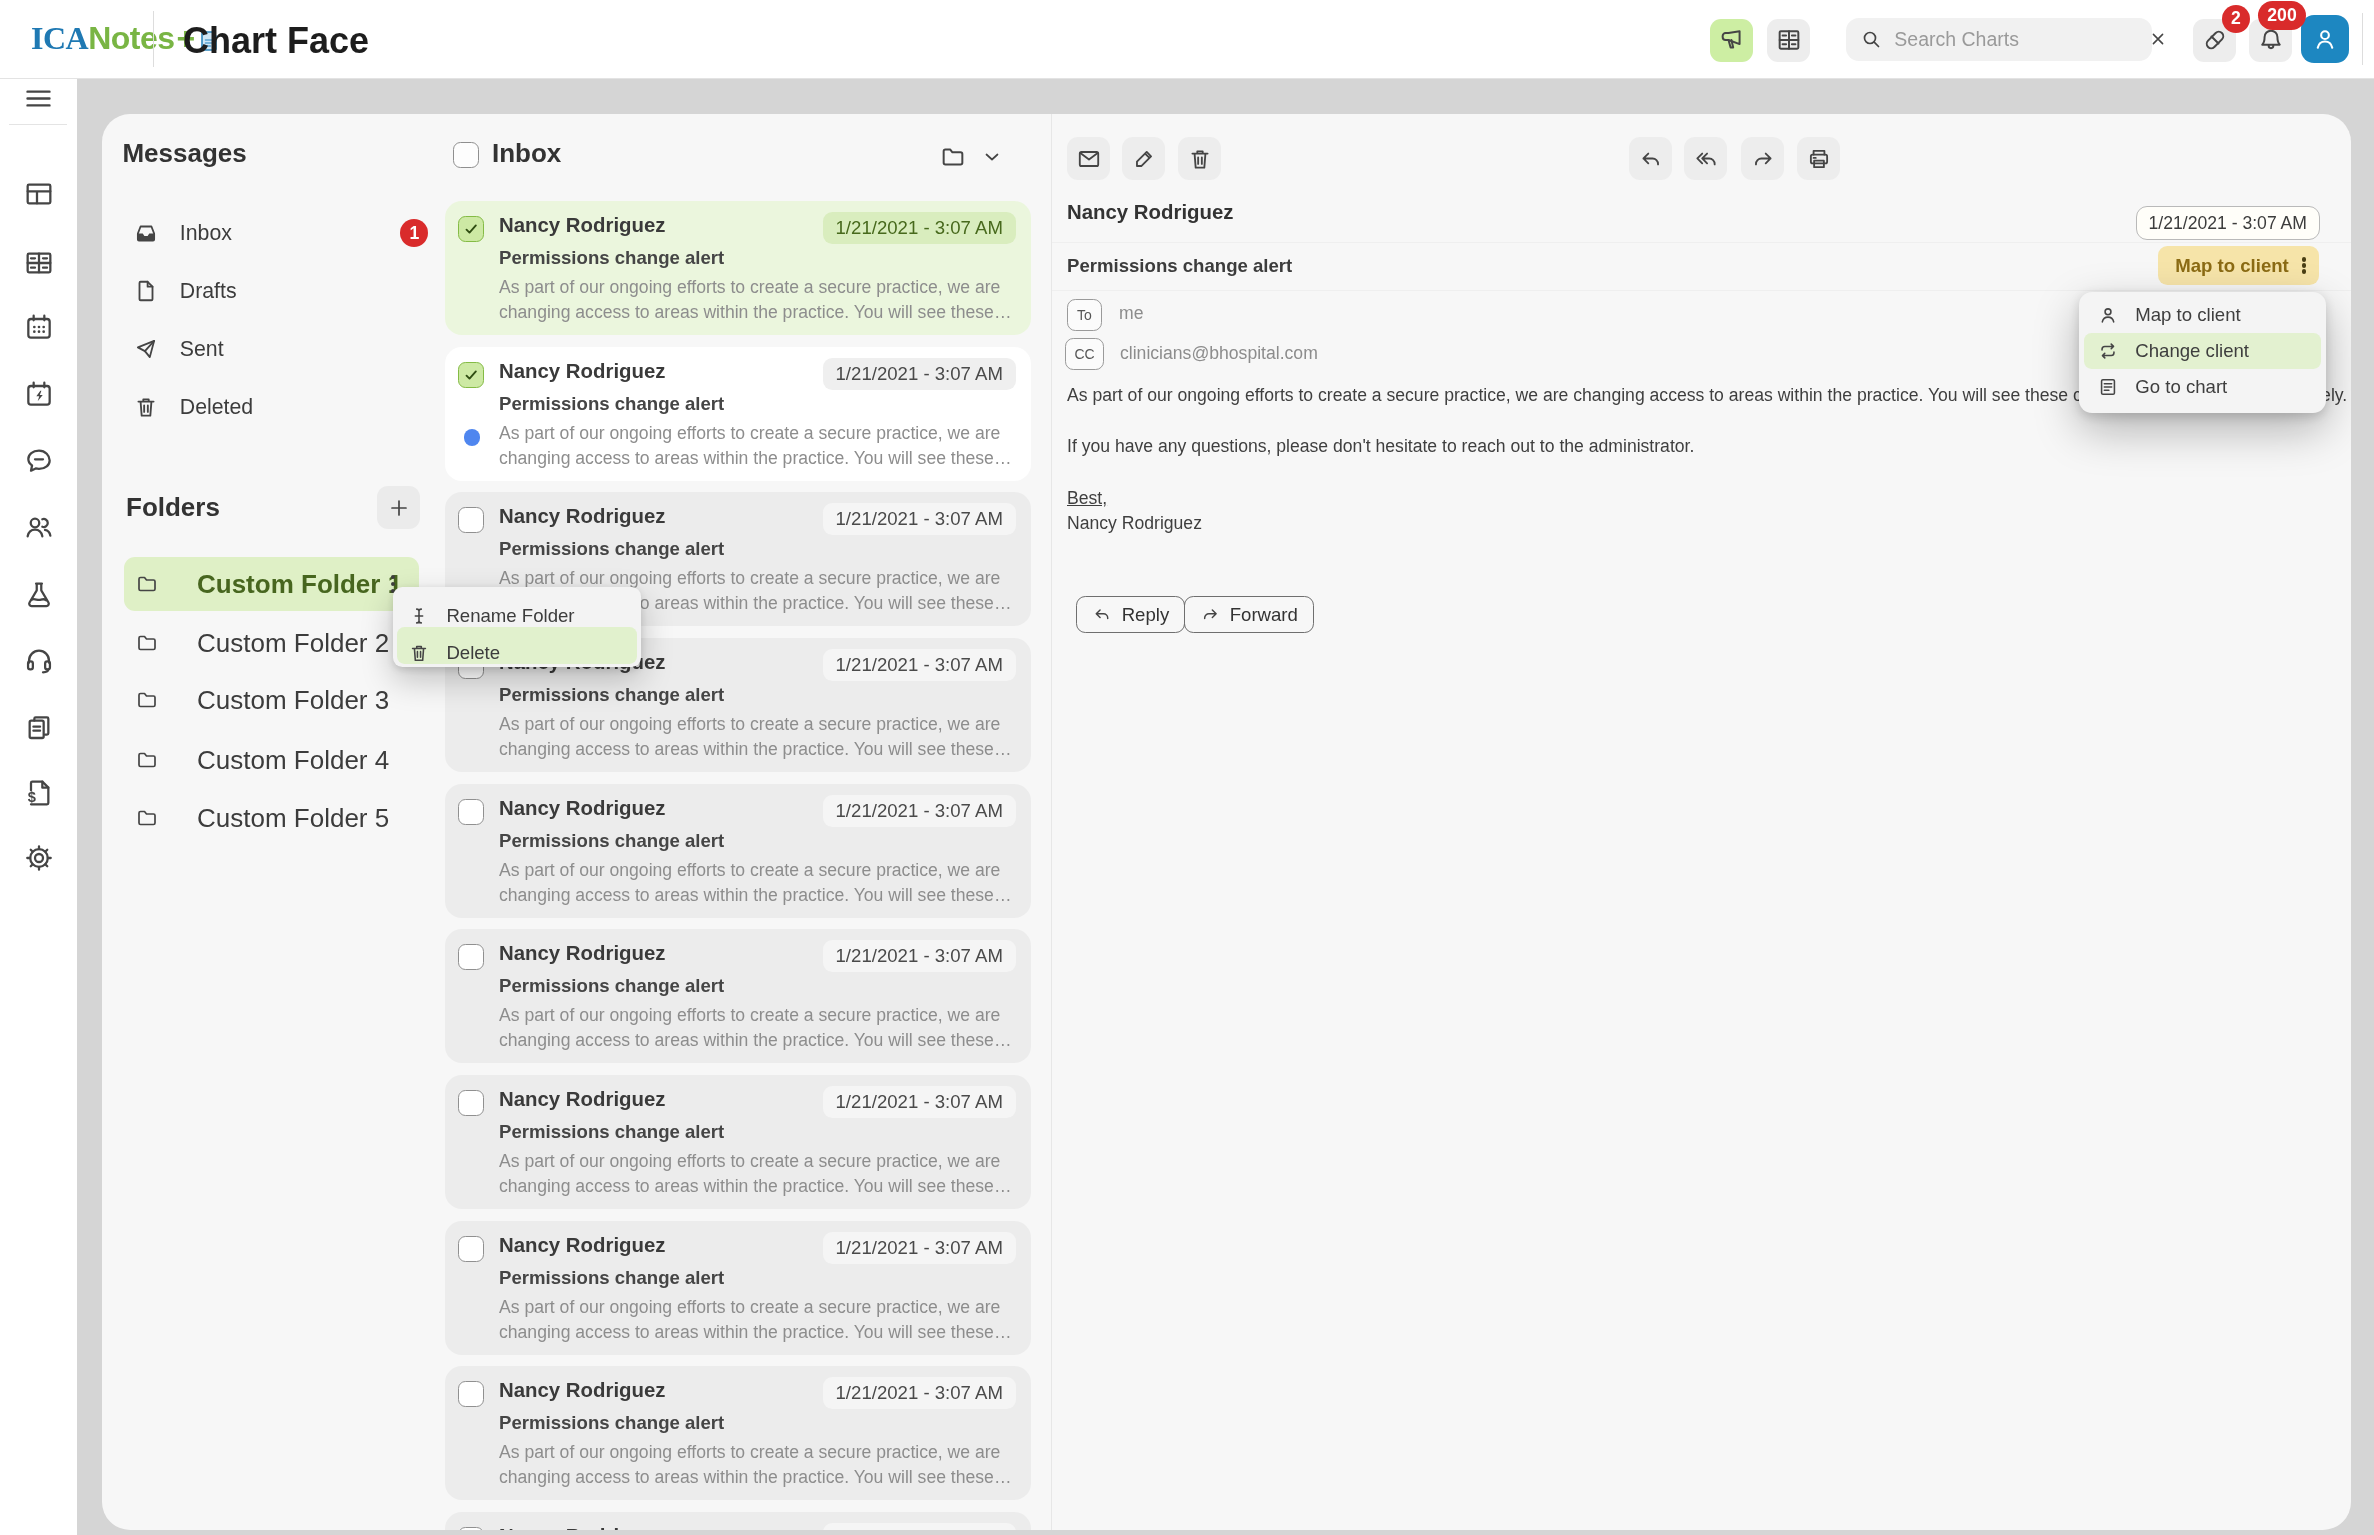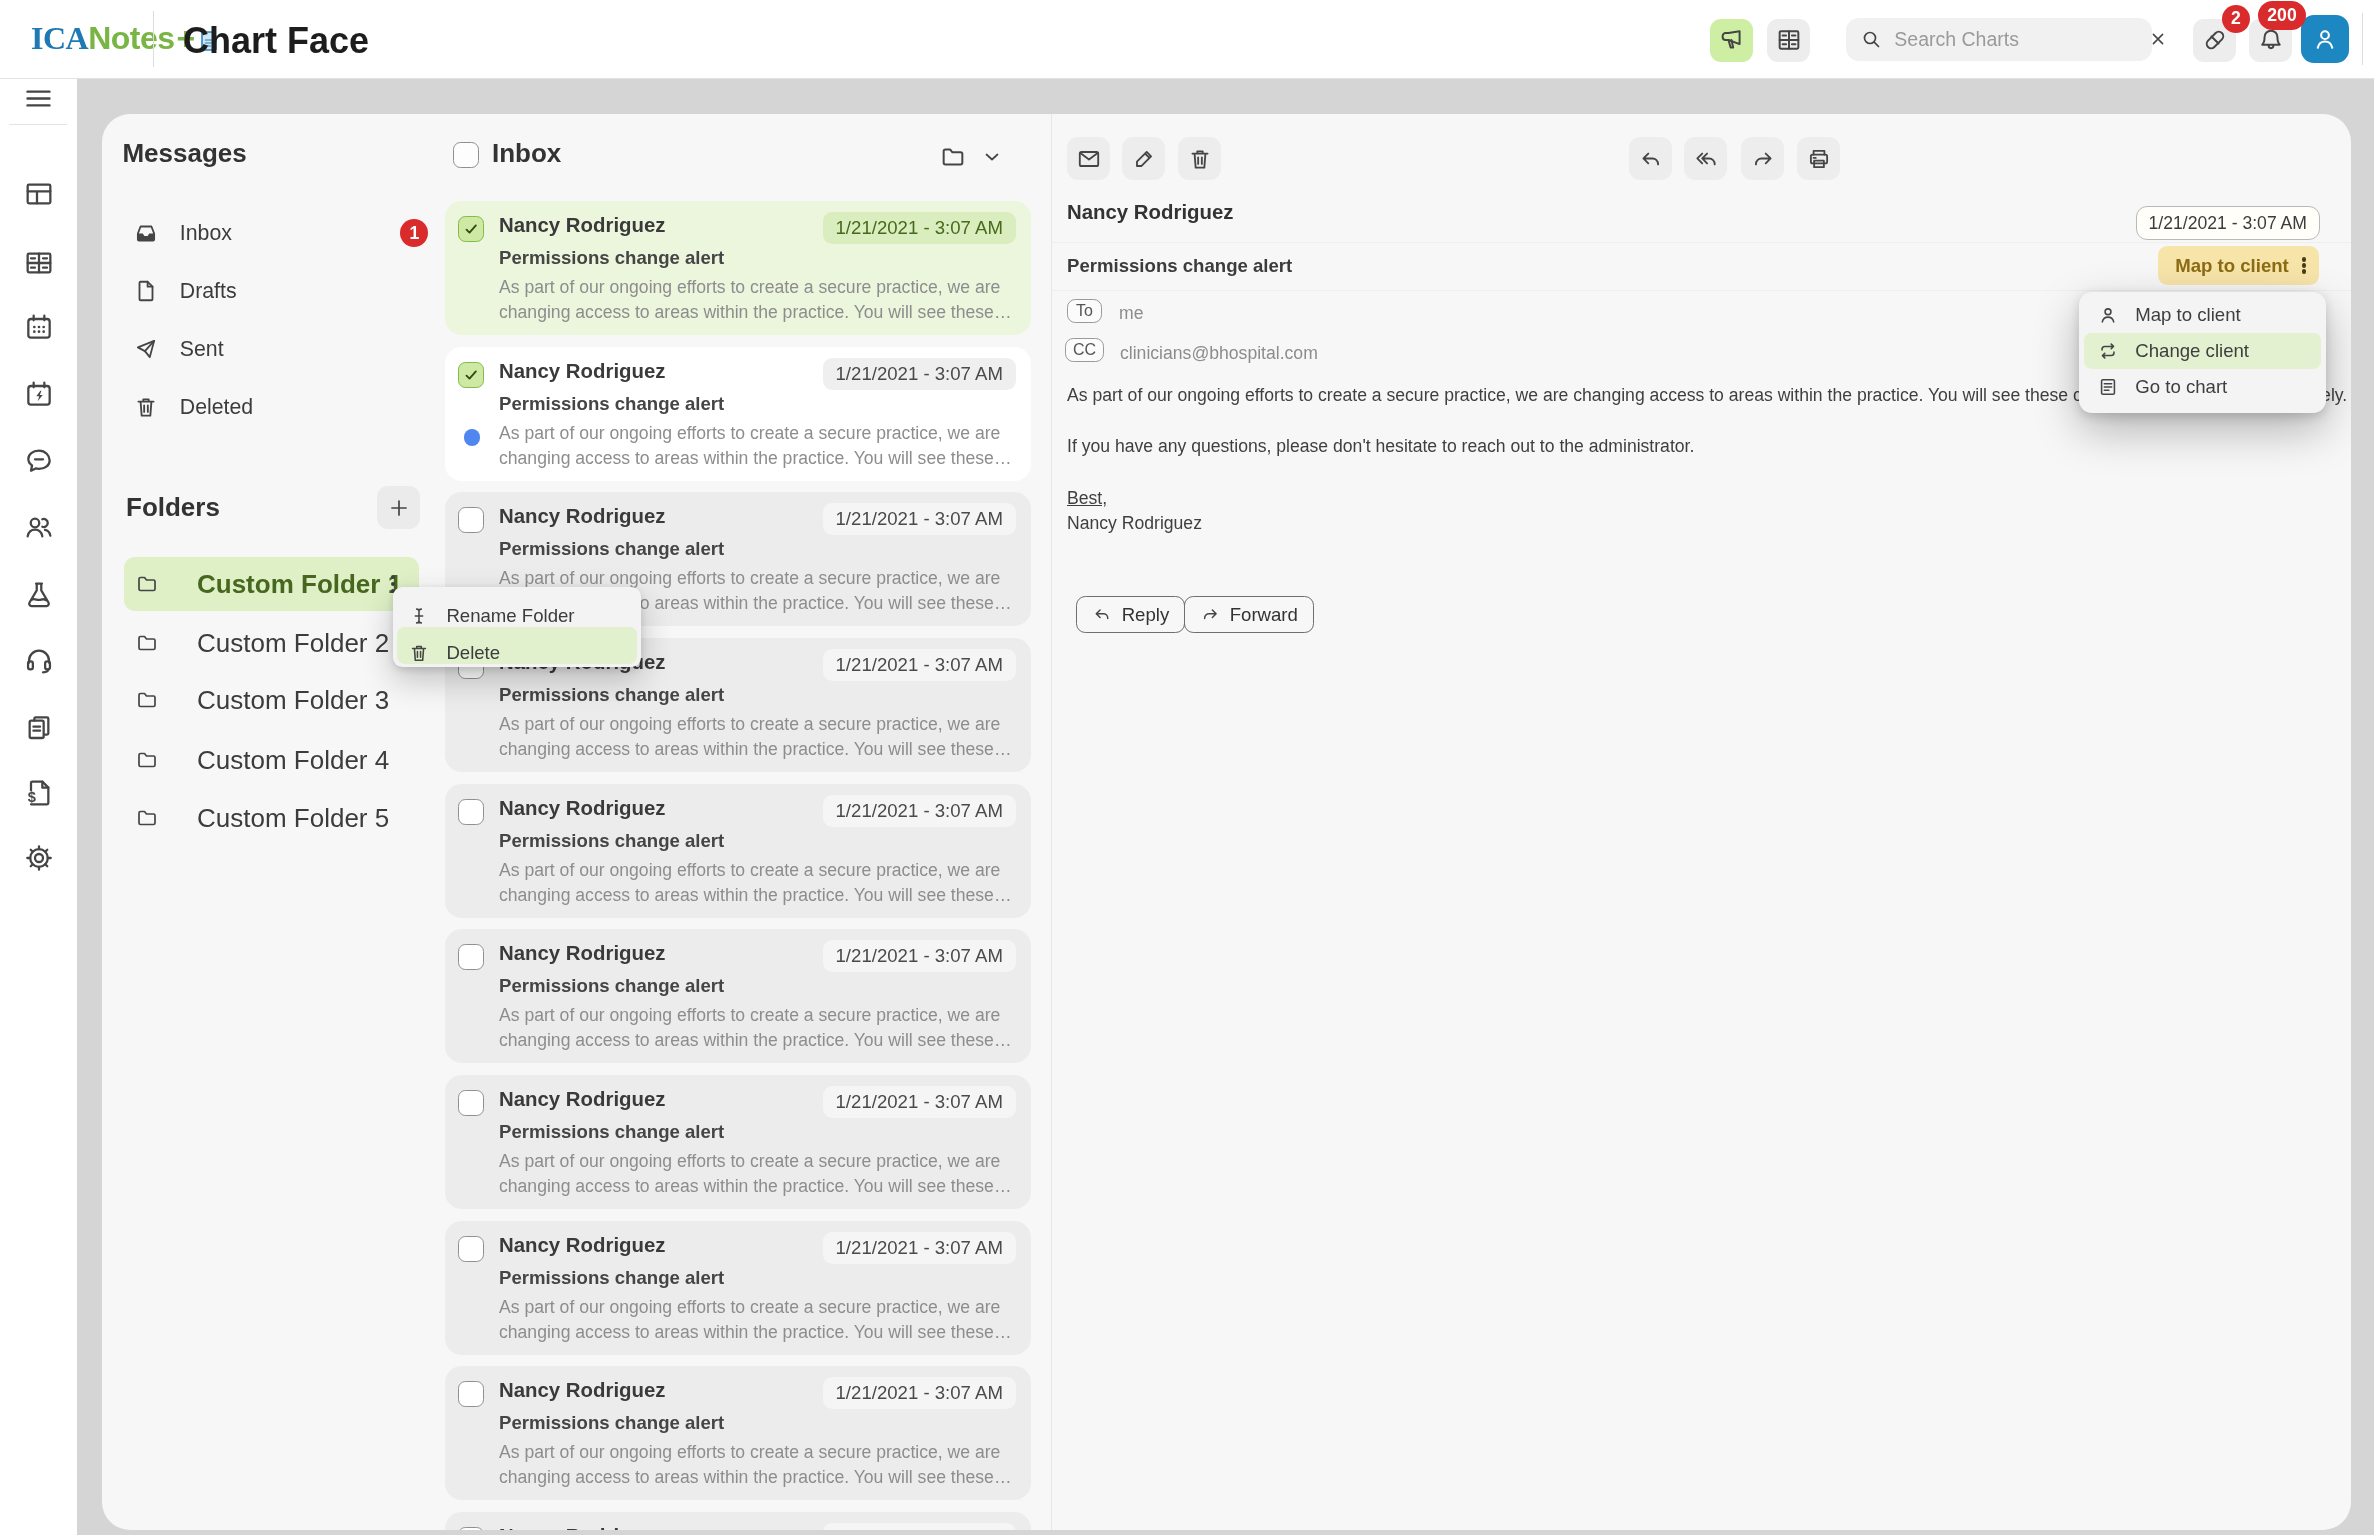--- a/index.html
+++ b/index.html
@@ -95,21 +95,21 @@
   .mail-search input::placeholder{color:#9a9a9a;}
   .d-sender{position:absolute;left:965px;top:87px;font-size:20.4px;font-weight:800;color:#333;}
   .hr1{position:absolute;left:950px;top:128px;width:1300px;height:0.9px;background:#efefef;}
   .d-subject{position:absolute;left:965px;top:141px;font-size:18.6px;font-weight:700;color:#3c3c3c;}
   .hr2{position:absolute;left:950px;top:176px;width:1300px;height:0.9px;background:#efefef;}
   .d-date{position:absolute;right:31px;top:92px;height:32px;border:1.4px solid #b9b9b9;border-radius:11px;background:#fffef9;display:flex;align-items:center;padding:0 12px;font-size:17.6px;color:#3c3c3c;}
   .map-btn{position:absolute;right:32px;top:132px;height:39px;border-radius:9.3px;background:#f6e4a9;display:flex;align-items:center;padding:0 13px 0 16.7px;}
   .map-btn .mlabel{font-size:18.6px;font-weight:700;color:#8b6b14;}
   .map-btn .kebab{margin-left:13px;}
   .map-btn .kebab i{display:block;width:4.2px;height:4.2px;border-radius:50%;background:#4a3f14;margin:1.9px 0;}
-  .chip{position:absolute;height:24px;border:1.4px solid #9a9a9a;border-radius:8.3px;background:#fbfbfb;display:flex;align-items:center;justify-content:center;font-size:16px;color:#555;box-sizing:border-box;}
+  .chip{position:absolute;height:32px;border:1.4px solid #9a9a9a;border-radius:8.3px;background:#fbfbfb;display:flex;align-items:center;justify-content:center;font-size:14px;color:#555;box-sizing:border-box;}
   .chip.to{left:965px;top:185px;width:35px;}
   .chip.cc{left:963px;top:224px;width:39px;}
   .addr{position:absolute;font-size:17.6px;color:#8c8c8c;}
   .addr.to{left:1017px;top:189px;}
   .addr.cc{left:1018px;top:229px;}
   .body-line{position:absolute;left:965px;font-size:17.6px;color:#3f3f3f;white-space:nowrap;overflow:hidden;width:1280px;}
   .sig-line{position:absolute;left:965px;font-size:17.6px;color:#3f3f3f;}
   .action-btn{position:absolute;top:482px;height:37px;border:1.9px solid #6f6f6f;border-radius:9.3px;background:transparent;display:flex;align-items:center;padding:0 15px;box-sizing:border-box;}
   .action-btn .alabel{font-size:18.6px;color:#333;margin-left:9.3px;}
   .reply-btn{left:974px;}

